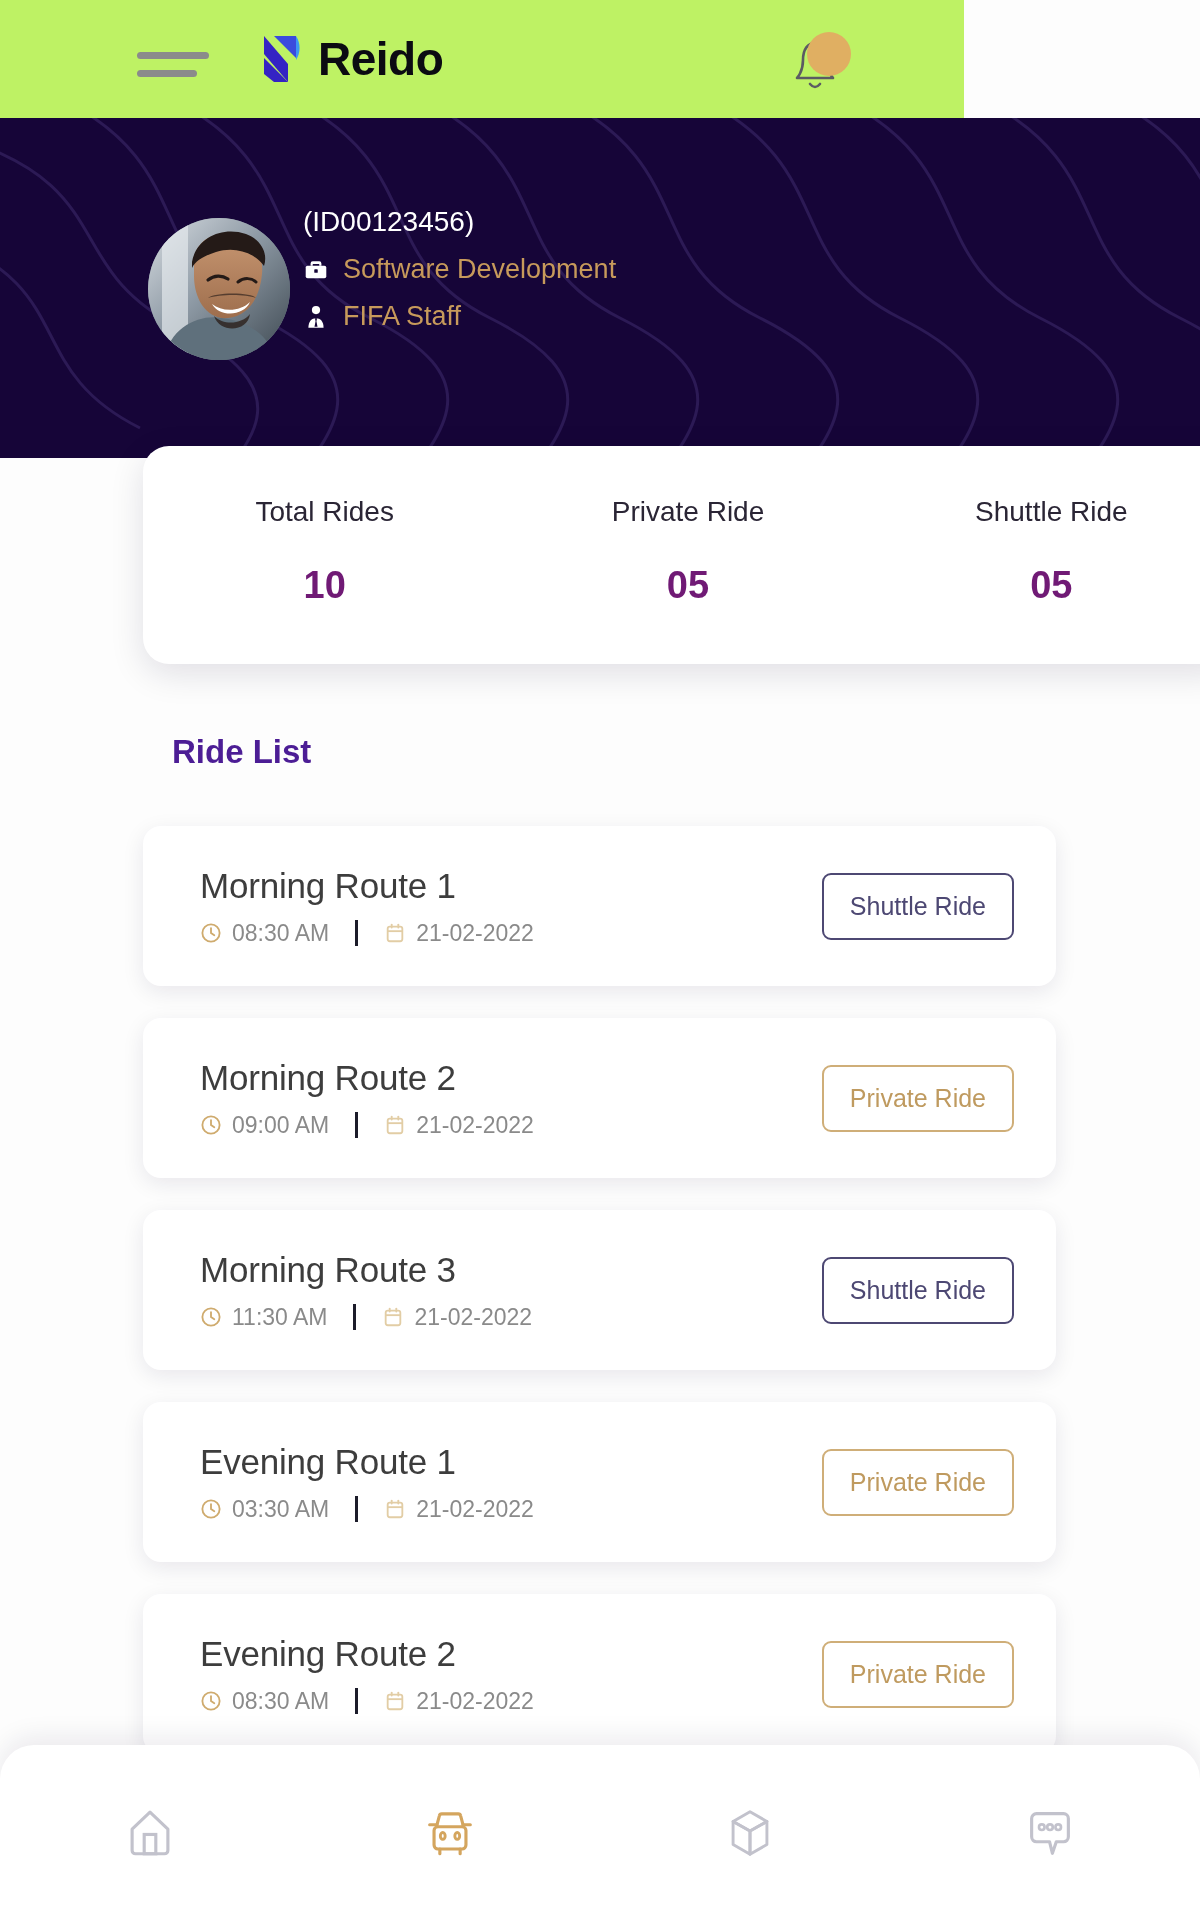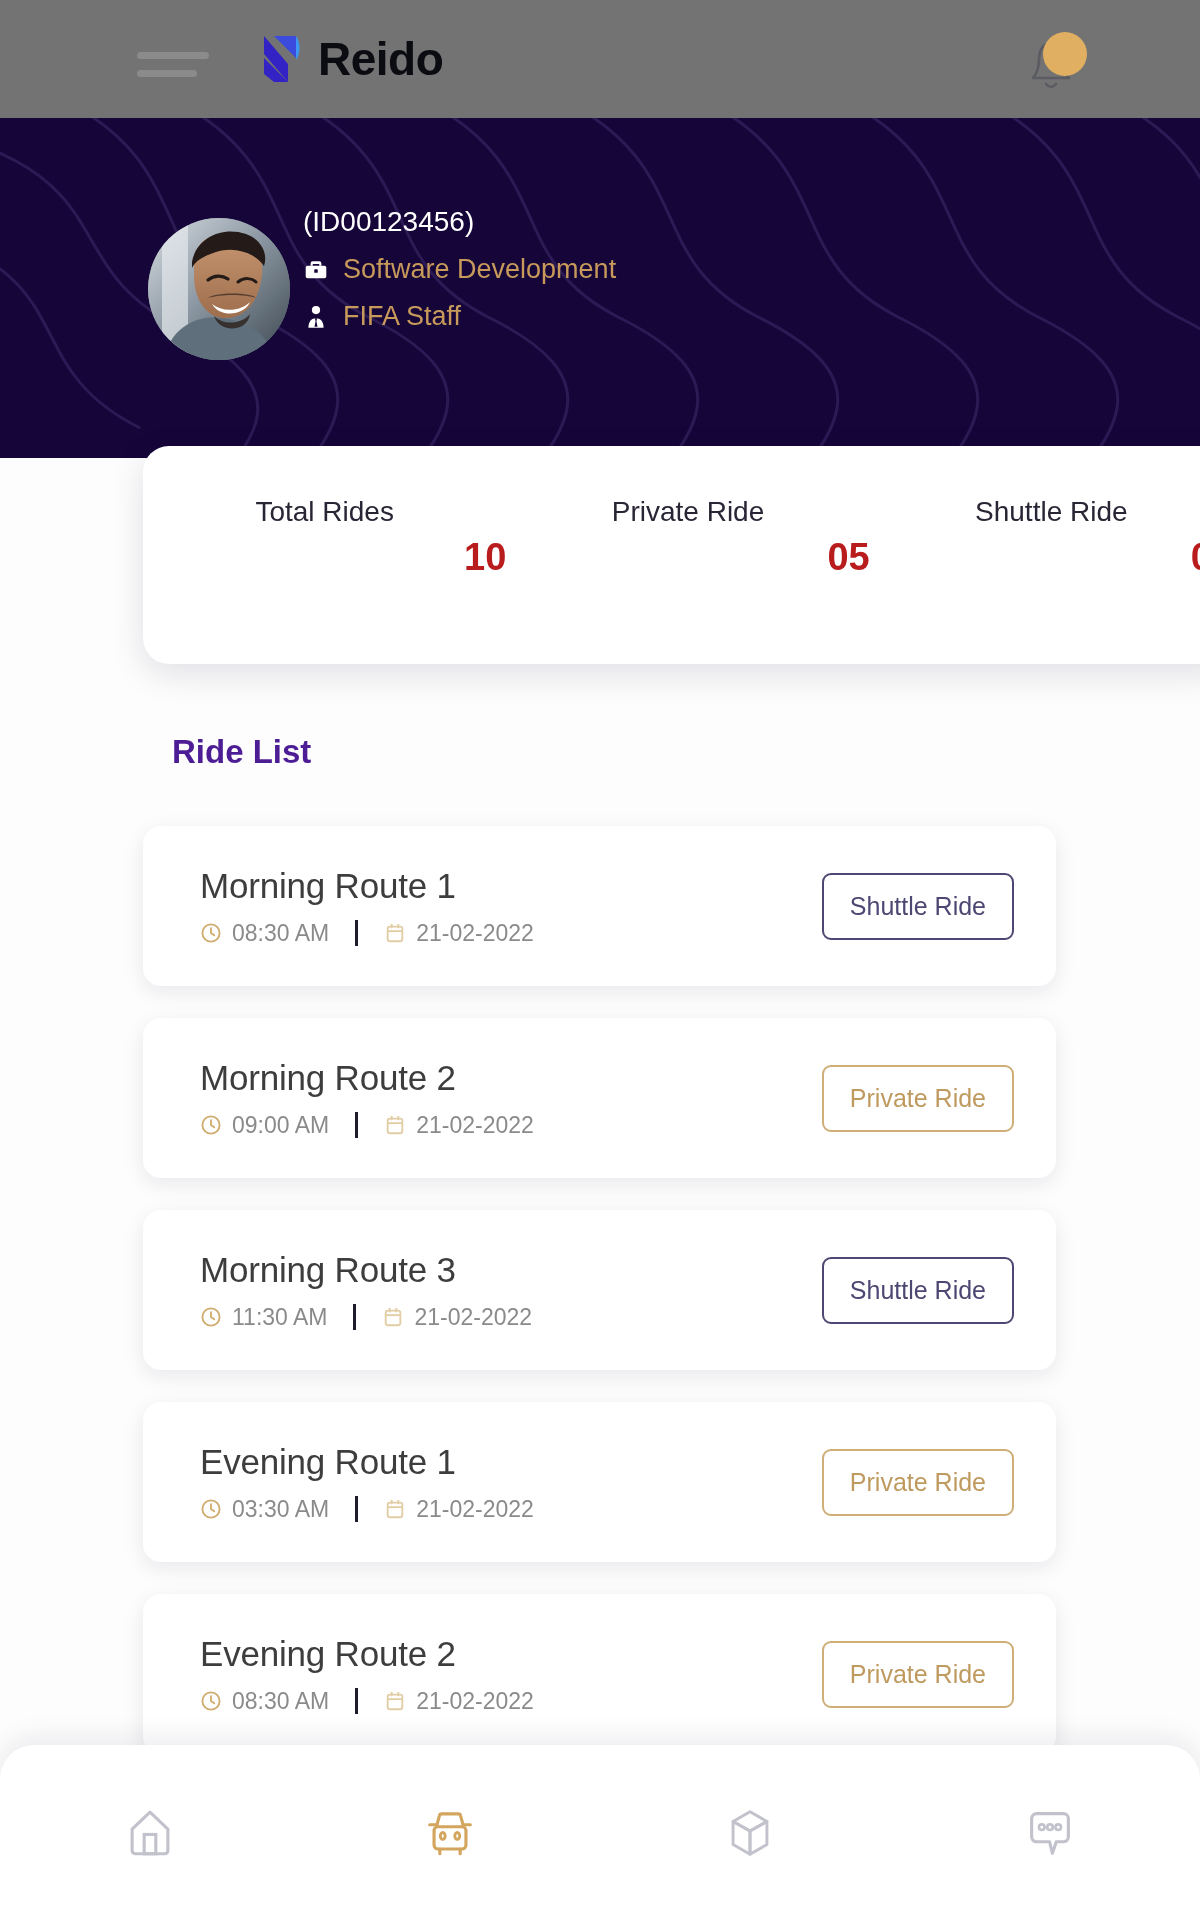--- a/index.html
+++ b/index.html
@@ -17,23 +17,23 @@
     width: 1200px;
     height: 1920px;
     background: #fdfdfd;
     overflow: hidden;
   }
 
   
   .topbar {
     position: absolute;
     top: 0; left: 0;
-    width: 1200px;
+    width: 964px;
     height: 118px;
-    background: #737373;
+    background: #bef264;
     display: flex;
     align-items: center;
     z-index: 6;
   }
   .hamburger {
     position: absolute;
     left: 137px;
     top: 52px;
     width: 72px;
     height: 26px;
@@ -177,25 +177,24 @@
   .stat {
     flex: 1;
     text-align: center;
   }
   .stat-label {
     font-size: 28px;
     color: #2a2535;
     font-weight: 400;
   }
   .stat-value {
-    margin-top: 8px;
+    margin-top: 36px;
     font-size: 38px;
     font-weight: 700;
-    color: #b91c1c;
-    text-align: right;
+    color: #701a75;
   }
 
   
   .section-title {
     position: absolute;
     left: 152px;
     top: 733px;
     font-size: 33px;
     font-weight: 700;
     color: #4c1d95;

